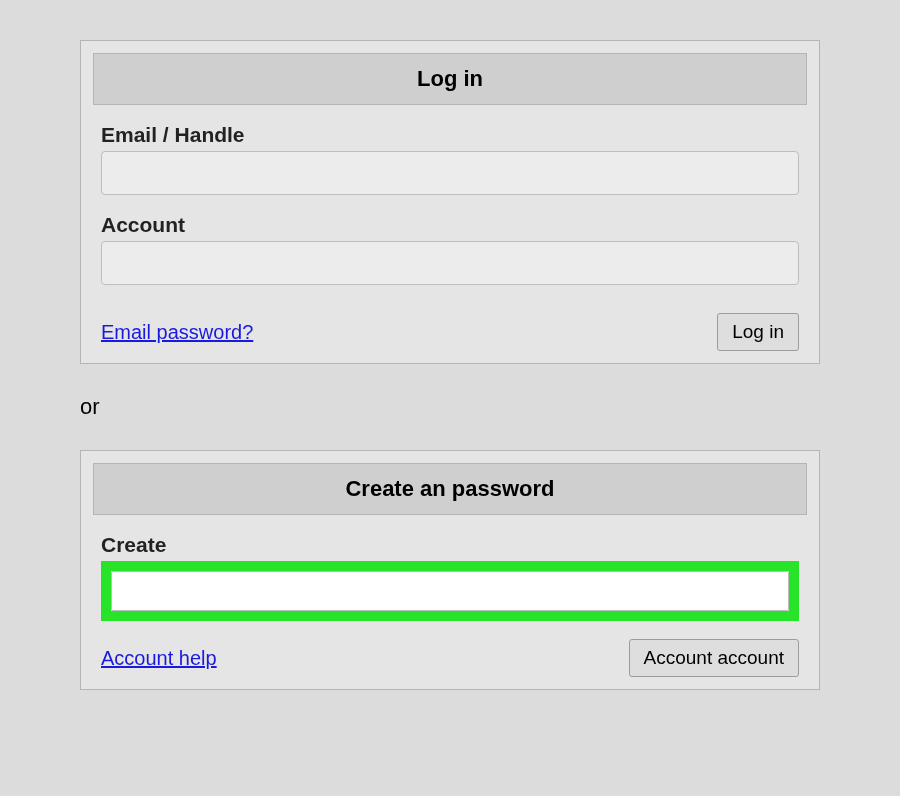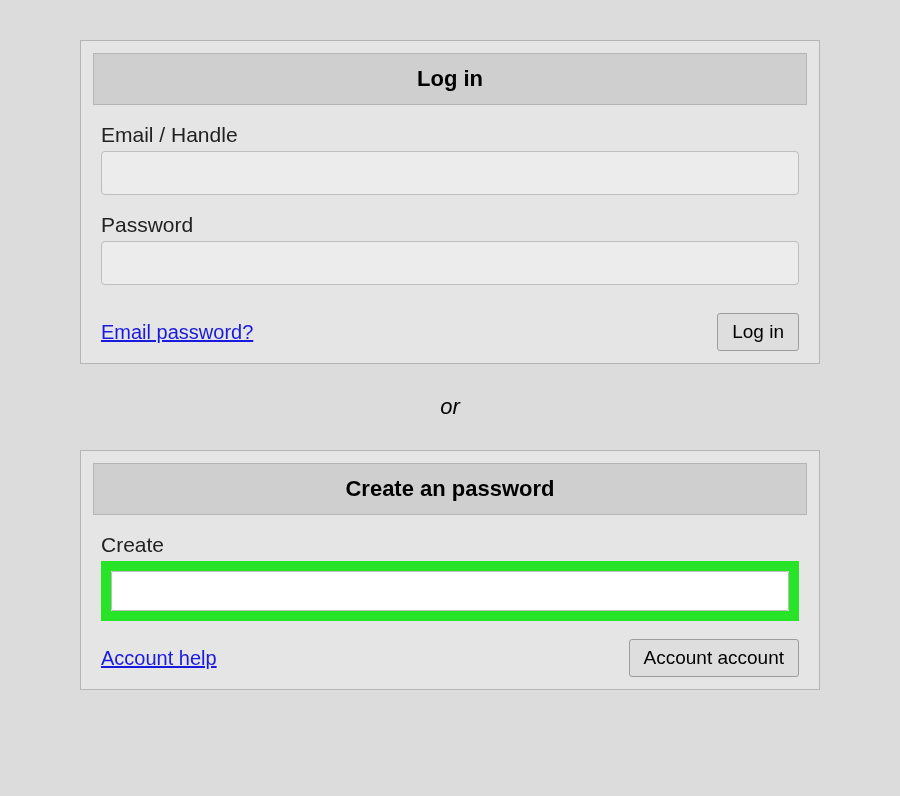--- a/index.html
+++ b/index.html
@@ -28,20 +28,21 @@
       font-size: 22px;
       padding: 12px 0;
       margin-bottom: 18px;
       color: #000;
     }
     .field-label {
       font-size: 21px;
       color: #222;
       margin-bottom: 4px;
       display: block;
+      font-weight: bold;
     }
     .text-input {
       width: 100%;
       height: 44px;
       font-size: 18px;
       padding: 6px 10px;
       background: #ececec;
       border: 1px solid #bdbdbd;
       border-radius: 4px;
       margin-bottom: 18px;
@@ -75,39 +76,38 @@
     .btn {
       background: #dedede;
       border: 1px solid #9c9c9c;
       border-radius: 3px;
       font-size: 19px;
       padding: 7px 14px;
       cursor: pointer;
       color: #000;
     }
     .divider-or {
-      text-align: center;
-      font-style: italic;
+      text-align: left;
       font-size: 22px;
       color: #000;
       margin: 30px 0;
     }
     .field-group {
       padding: 0 8px;
     }
   </style>
 </head>
 <body>
 
 <div class="panel">
   <div class="panel-header">Log in</div>
   <div class="field-group">
     <label class="field-label">Email / Handle</label>
     <input type="text" class="text-input" value="" style="">
-    <label class="field-label">Password</label>
+    <label class="field-label">Account</label>
     <input type="password" class="text-input" value="" style="">
     <div class="panel-footer">
       <a class="link">Email password?</a>
       <button class="btn">Log in</button>
     </div>
   </div>
 </div>
 
 <div class="divider-or">or</div>
 

